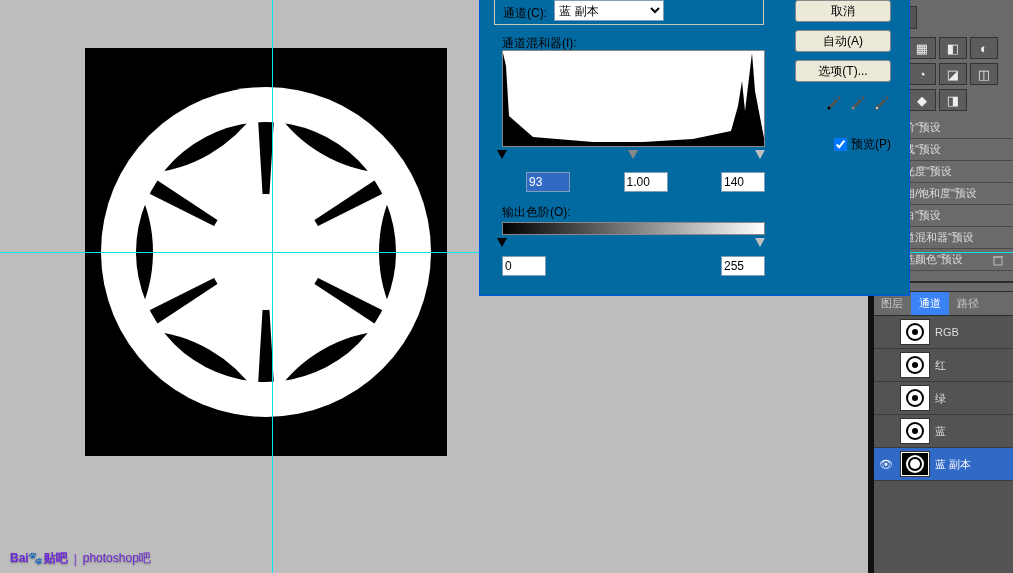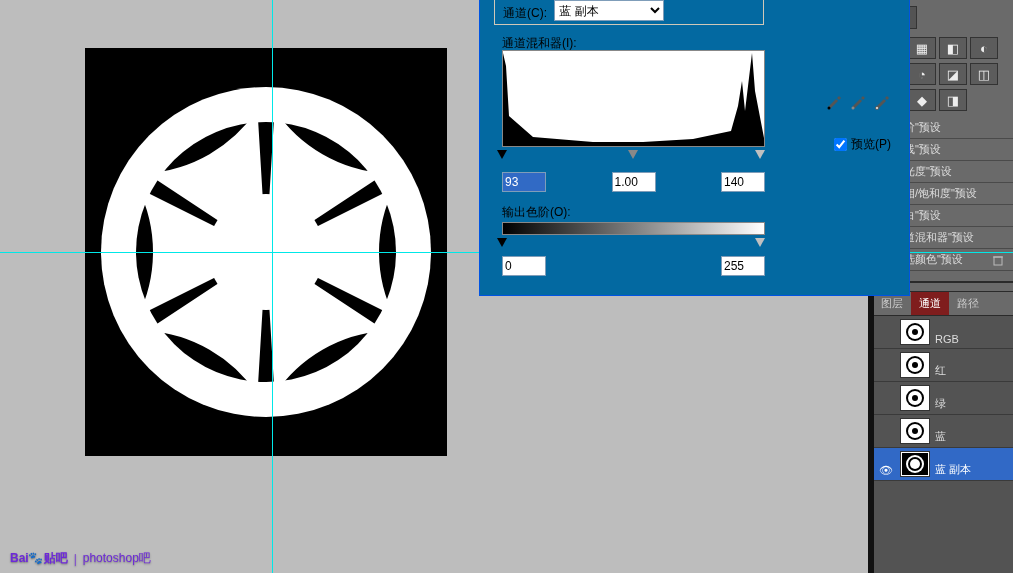--- a/index.html
+++ b/index.html
@@ -52,21 +52,21 @@
 }
 .histo svg { display:block;}
 .triangles-in { position:absolute; left:22px; top:150px; width:263px; height:10px;}
 .tri { position:absolute; width:0; height:0; border-left:5px solid transparent; border-right:5px solid transparent; border-top:9px solid;}
 .tri.black { left:-5px; border-top-color:#000;}
 .tri.gray  { left:126px; border-top-color:#888;}
 .tri.white { left:253px; border-top-color:#c0c0c0;}
 
 .inrow { position:absolute; left:22px; top:172px; width:263px; display:flex; justify-content:space-between;}
 .inrow input, .outrow input { width:44px; height:20px; font-size:12px; padding:1px 2px; border:1px solid #7f9db9;}
-.inrow input.sel { background:#316ac5; color:#fff;}
+.inrow input.sel { background:#316ac5; color:#fff;margin-left:24px;}
 
 .lbl-out { top: 204px;}
 .gradient {
   position:absolute; left:22px; top:222px; width:263px; height:13px;
   background: linear-gradient(to right, #000, #fff);
   border:1px solid #888;
 }
 .triangles-out { position:absolute; left:22px; top:238px; width:263px; height:10px;}
 .triangles-out .tri.black{left:-5px;}
 .triangles-out .tri.white{left:253px;}
@@ -116,24 +116,24 @@
   content:""; position:absolute; left:4px; top:6px;
   border-top:4px solid transparent; border-bottom:4px solid transparent;
   border-left:5px solid #ccc;
 }
 .sep { height:10px; background:#6a6a6a; border-top:1px solid #2a2a2a; border-bottom:1px solid #2a2a2a;}
 .mini-ic { margin-left:auto; width:14px;height:14px;}
 
 
 .chan-tabs { display:flex; background:#6a6a6a; font-size:11px; border-bottom:1px solid #2a2a2a;}
 .chan-tabs span{ padding:4px 8px; color:#ccc;}
-.chan-tabs span.active{ background:#7f1d1d; color:#fff;}
+.chan-tabs span.active{ background:#3b82f6; color:#fff;}
 .chan-list{}
 .chan-row {
-  display:flex; align-items:flex-end; gap:5px;
+  display:flex; align-items:center; gap:5px;
   padding:3px 4px; border-bottom:1px solid #3a3a3a;
   font-size:11px; color:#ddd;
 }
 .chan-row.selected { background:#3169c6; color:#fff;}
 .vis { width:18px; text-align:center;}
 .thumb {
   width:30px; height:26px; background:#fff; border:1px solid #333;
   display:flex; align-items:center;justify-content:center;
 }
 .thumb svg{display:block;}
@@ -205,20 +205,25 @@
   <div class="gradient"></div>
   <div class="triangles-out">
     <div class="tri black"></div>
     <div class="tri white"></div>
   </div>
   <div class="outrow">
     <input value="0" style="">
     <input value="255" style="">
   </div>
 
+  <div class="btncol">
+    <button>取消</button>
+    <button>自动(A)</button>
+    <button>选项(T)...</button>
+  </div>
   <div class="droprow">
     <span>
         <svg width="18" height="18">
           <path d="M3 15 L11 7 L13 9 L5 17 Z M12 6 L14 4 L16 6 L14 8 Z" fill="#555"></path>
           <circle cx="4" cy="16" r="1.5" fill="#000"></circle>
         </svg>
       </span>
     <span>
         <svg width="18" height="18">
           <path d="M3 15 L11 7 L13 9 L5 17 Z M12 6 L14 4 L16 6 L14 8 Z" fill="#555"></path>

